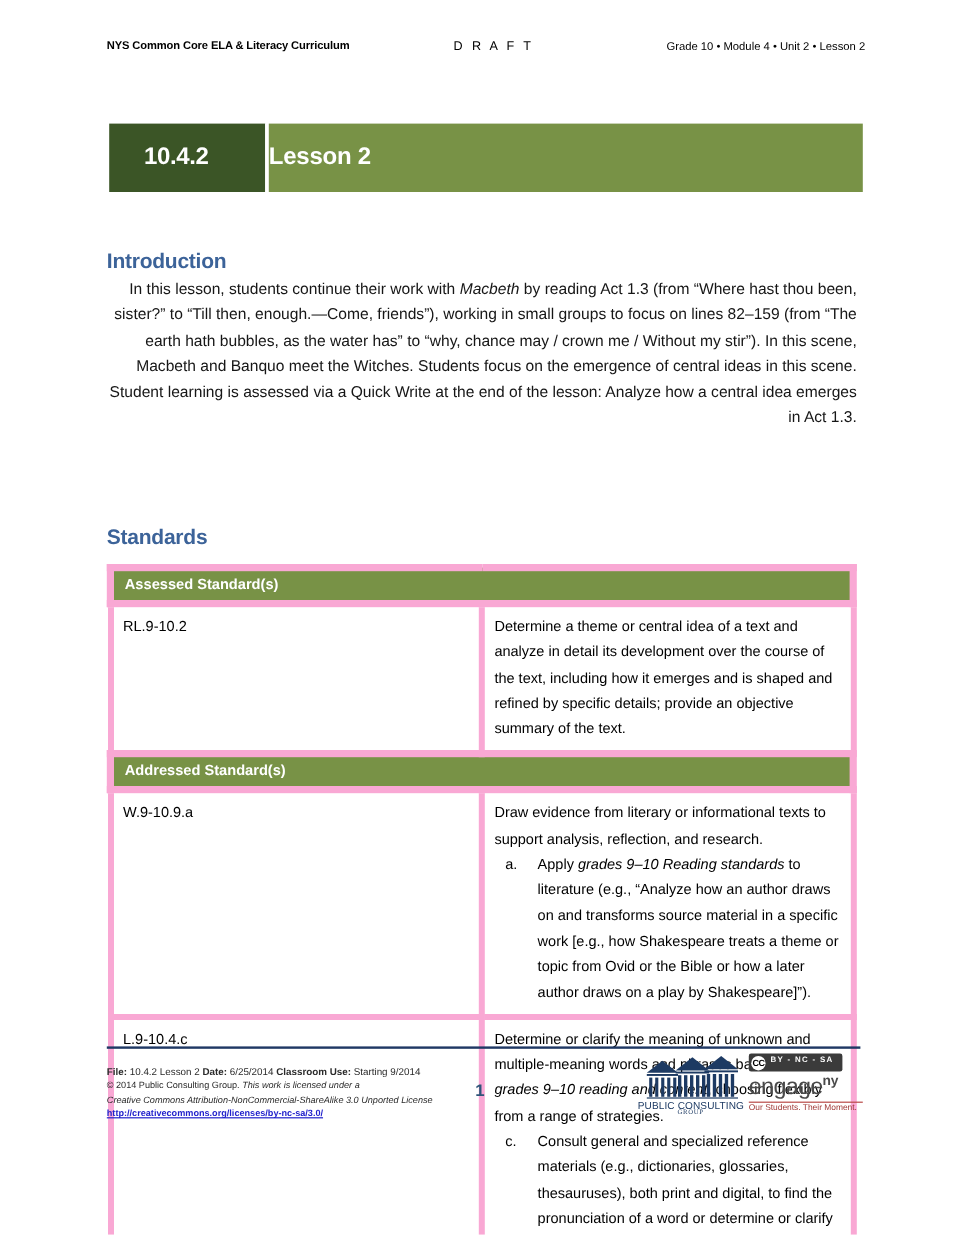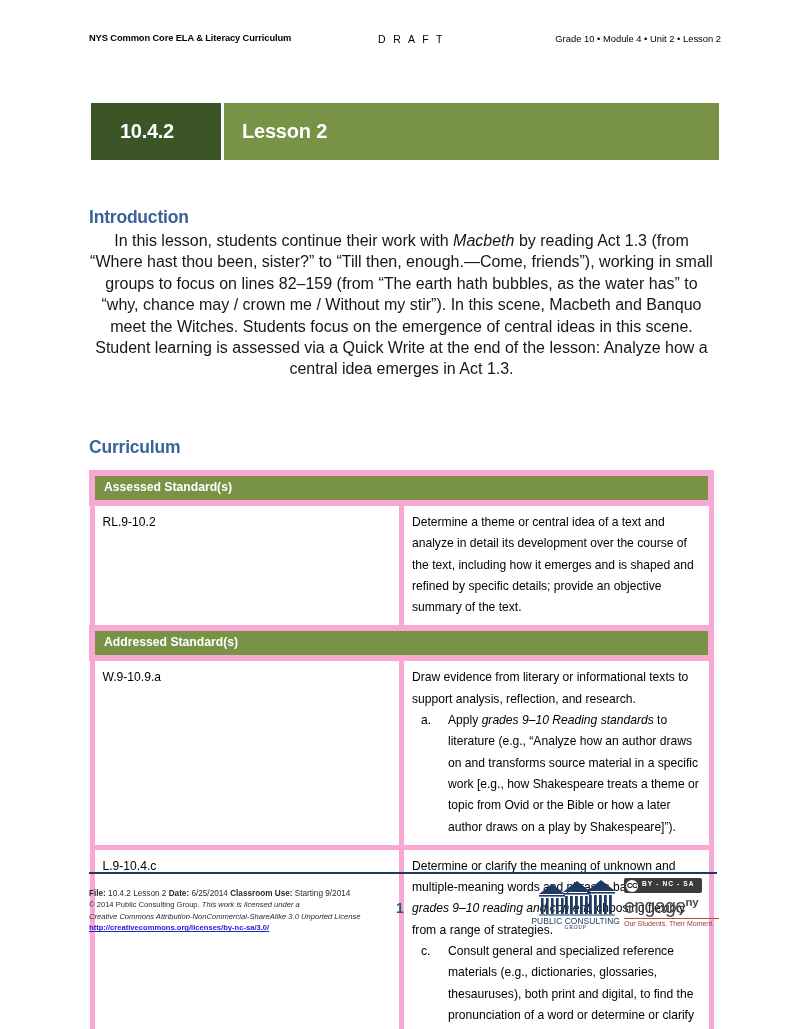--- a/index.html
+++ b/index.html
@@ -78,21 +78,20 @@
   .banner-gap {
     width: 3px;
     background: #ffffff;
   }
   .banner-title {
     flex: 1;
     background: #789246;
     color: #ffffff;
     display: flex;
     align-items: center;
-    padding-left: 18px;
     box-sizing: border-box;
     font-size: 20px;
     font-weight: bold;
     letter-spacing: -0.2px;
   }
 
   
   .section-heading {
     color: #3c6399;
     font-size: 17.5px;
@@ -100,23 +99,23 @@
     letter-spacing: -0.2px;
   }
   #intro-heading { position: absolute; left: 89px; top: 207px; }
   #standards-heading { position: absolute; left: 89px; top: 437px; }
 
   
   .body-para {
     position: absolute;
     left: 89px;
     width: 625px;
-    font-size: 16px;
+    font-size: 13px;
     line-height: 21.4px;
-    text-align: center;
+    text-align: right;
     color: #161616;
   }
   #intro-p1 { top: 230px; }
   #intro-p2 { top: 362px; }
   .body-para i { font-style: italic; }
 
   
   .std-table {
     position: absolute;
     left: 89px;
@@ -325,21 +324,21 @@
 
   <div class="banner">
     <div class="banner-code">10.4.2</div>
     <div class="banner-gap"></div>
     <div class="banner-title">Lesson 2</div>
   </div>
 
   <div id="intro-heading" class="section-heading">Introduction</div>
   <div id="intro-p1" class="body-para">In this lesson, students continue their work with <i>Macbeth</i> by reading Act 1.3 (from “Where hast thou been, sister?” to “Till then, enough.—Come, friends”), working in small groups to focus on lines 82–159 (from “The earth hath bubbles, as the water has” to “why, chance may / crown me / Without my stir”). In this scene, Macbeth and Banquo meet the Witches. Students focus on the emergence of central ideas in this scene. Student learning is assessed via a Quick Write at the end of the lesson: Analyze how a central idea emerges in Act 1.3.</div>
 
-  <div id="standards-heading" class="section-heading">Curriculum</div>
+  <div id="standards-heading" class="section-heading">Standards</div>
 
   <table class="std-table">
     <tbody>
       <tr class="group-row">
         <td colspan="2">Assessed Standard(s)</td>
       </tr>
       <tr>
         <td class="col-code">RL.9-10.2</td>
         <td>Determine a theme or central idea of a text and analyze in detail its development over the course of the text, including how it emerges and is shaped and refined by specific details; provide an objective summary of the text.</td>
       </tr>

